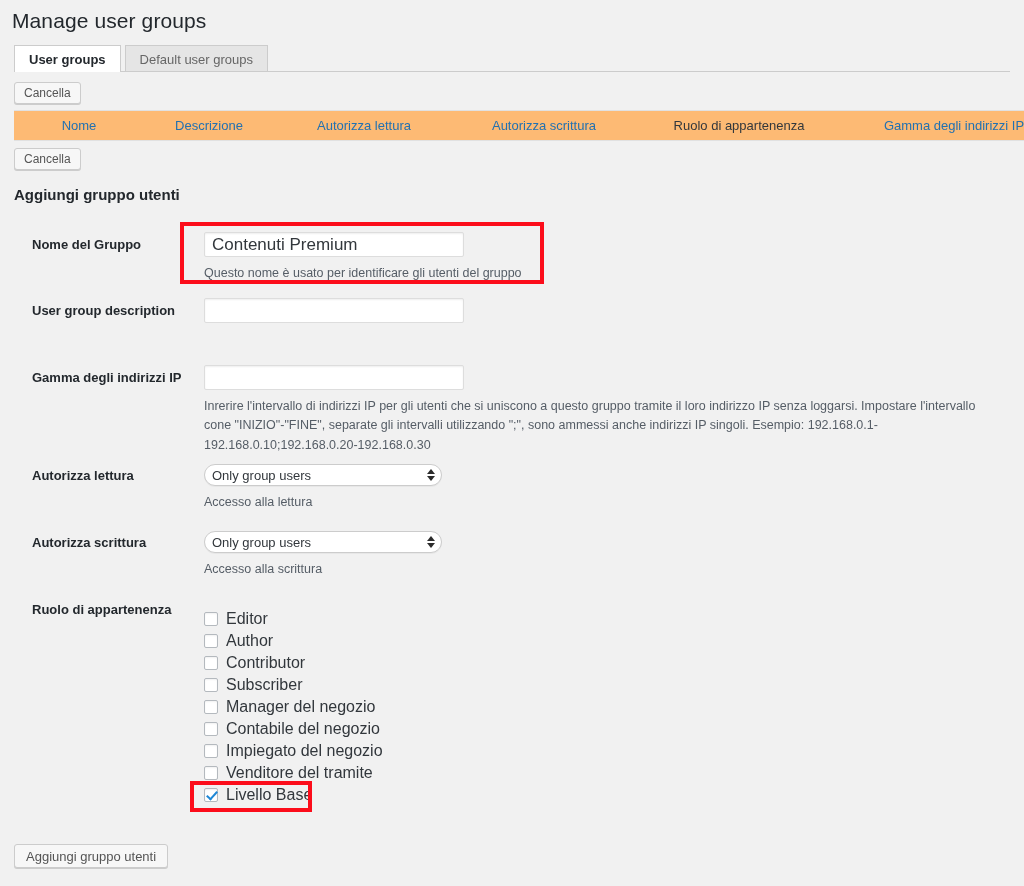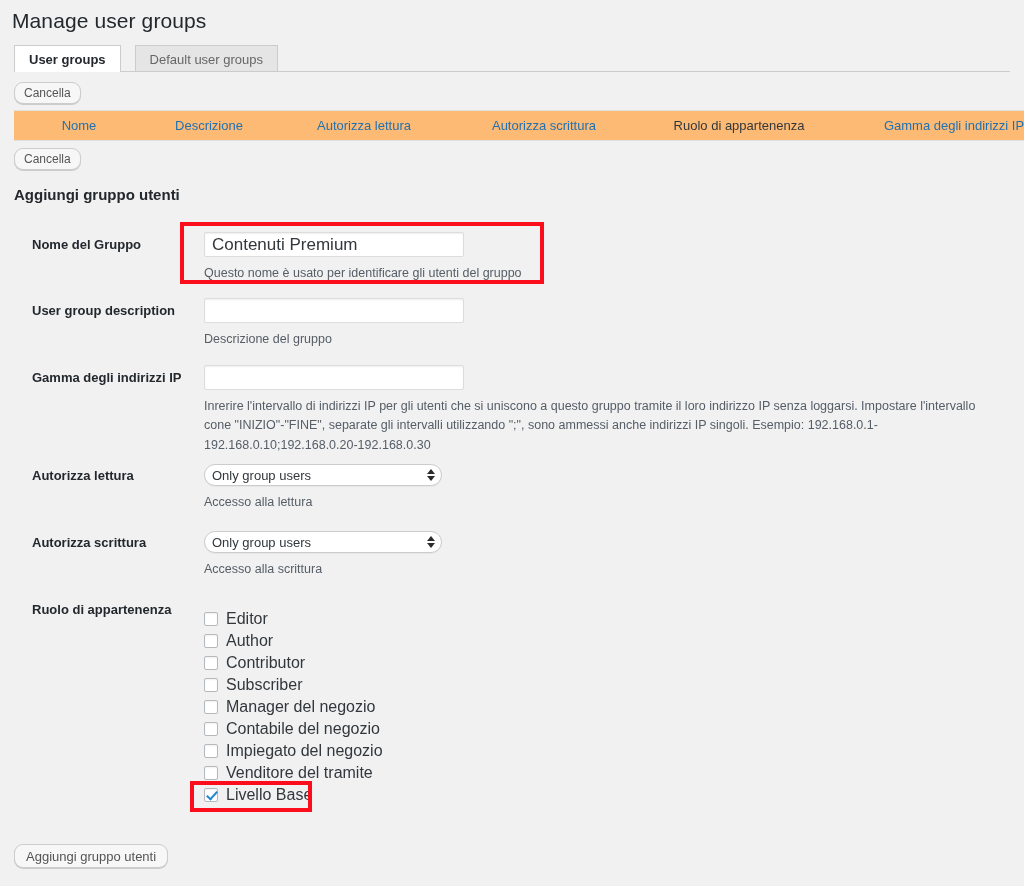--- a/index.html
+++ b/index.html
@@ -44,21 +44,21 @@
     display: flex;
     align-items: center;
     font-size: 13px;
     border: 1px solid #ccc;
     border-bottom: none;
     background: #e5e5e5;
     color: #666;
     cursor: pointer;
     line-height: 1;
   }
-  .tab + .tab { margin-left: 14px; }
+  .tab + .tab { margin-left: 4px; }
   .tab.active {
     background: #fff;
     color: #23282d;
     font-weight: bold;
     border-color: #ccc;
     position: relative;
     z-index: 3;
   }
   .tab-rule {
     position: absolute;
@@ -81,21 +81,21 @@
   
   .btn {
     display: inline-flex;
     align-items: center;
     height: 22px;
     padding: 0 9px;
     font-size: 12px;
     color: #555;
     background: #f7f7f7;
     border: 1px solid #ccc;
-    border-radius: 9px;
+    border-radius: 3px;
     box-shadow: 0 1px 0 #ccc;
     cursor: pointer;
     line-height: 1;
     font-family: "Liberation Sans", sans-serif;
   }
   .btn-delete-top { position: absolute; left: 14px; top: 82px; }
   .btn-delete-bottom { position: absolute; left: 14px; top: 148px; }
   .btn-submit {
     position: absolute;
     left: 14px;
@@ -320,21 +320,20 @@
 
   <div class="field-label" style="top:237px;">Nome del Gruppo</div>
   <div class="field-control" style="top:232px;">
     <input class="text-input" type="text" value="Contenuti Premium" style="">
     <div class="hint narrow">Questo nome è usato per identificare gli utenti del gruppo</div>
   </div>
 
   <div class="field-label" style="top:303px;">User group description</div>
   <div class="field-control" style="top:298px;">
     <input class="text-input" type="text" value="" style="">
-    <div class="hint narrow">Descrizione del gruppo</div>
   </div>
 
   <div class="field-label" style="top:370px;">Gamma degli indirizzi IP</div>
   <div class="field-control" style="top:365px;">
     <input class="text-input" type="text" value="" style="">
     <div class="hint">Inrerire l'intervallo di indirizzi IP per gli utenti che si uniscono a questo gruppo tramite il loro indirizzo IP senza loggarsi. Impostare l'intervallo cone "INIZIO"-"FINE", separate gli intervalli utilizzando ";", sono ammessi anche indirizzi IP singoli. Esempio: 192.168.0.1-192.168.0.10;192.168.0.20-192.168.0.30</div>
   </div>
 
   <div class="field-label" style="top:468px;">Autorizza lettura</div>
   <div class="field-control" style="top:464px;">

